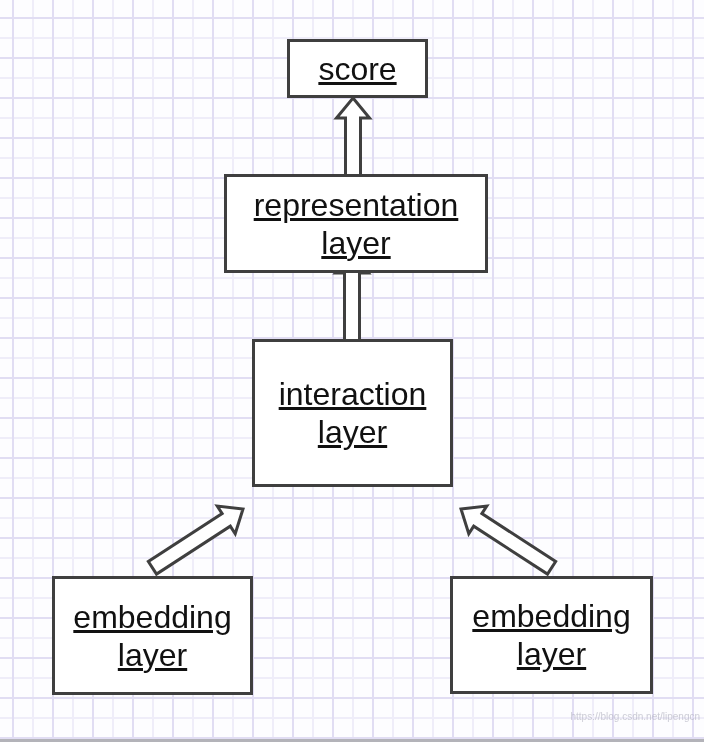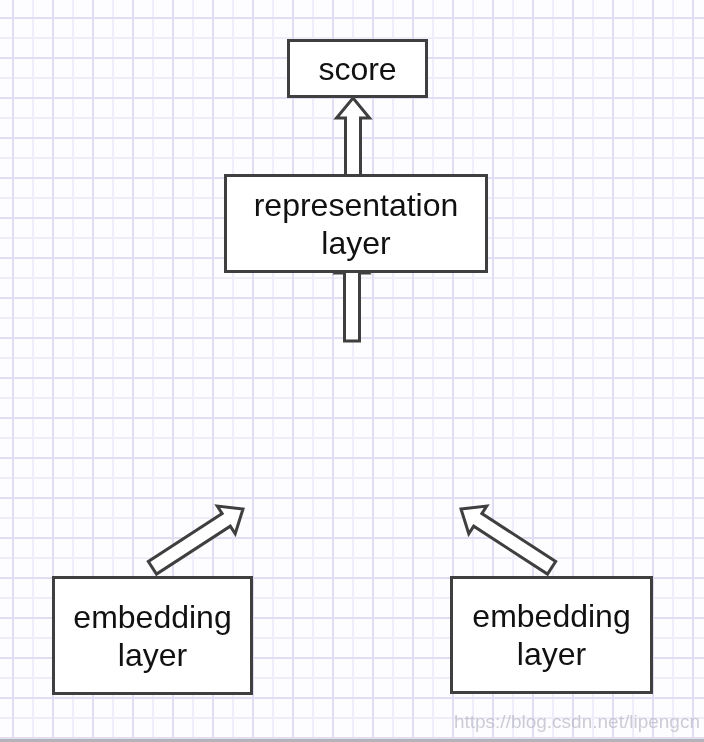--- a/index.html
+++ b/index.html
@@ -39,32 +39,33 @@
     background: #ffffff;
     border: 3px solid #3f3f3f;
     color: #111111;
     font-size: 32px;
     line-height: 38px;
     text-align: center;
     display: flex;
     align-items: center;
     justify-content: center;
     padding: 0 2px;
+    text-decoration: underline;
   }
   #n-score           { left: 287px; top:  39px; width: 141px; height:  59px; }
   #n-representation  { left: 224px; top: 174px; width: 264px; height:  99px; }
   #n-interaction     { left: 252px; top: 339px; width: 201px; height: 148px; }
   #n-embedding-left  { left:  52px; top: 576px; width: 201px; height: 119px; }
   #n-embedding-right { left: 450px; top: 576px; width: 203px; height: 118px; }
 
   .watermark {
     position: absolute;
     top: 711px;
     right: 4px;
-    font-size: 19px;
+    font-size: 10px;
     color: rgba(172, 172, 186, 0.6);
     white-space: nowrap;
   }
 
   .bottom-bar {
     position: absolute;
     left: 0; right: 0; bottom: 0;
     height: 3px;
     background: #b3b3b9;
   }
@@ -90,20 +91,21 @@
 
     <g transform="translate(461,509) rotate(-57)">
       <polygon class="arrow" points="0,0 16.5,20 7.5,20 7.5,108 -7.5,108 -7.5,20 -16.5,20"></polygon>
     </g>
   </svg>
 
   <div class="node" id="n-score">score</div>
 
   <div class="node" id="n-representation">representation layer</div>
 
+  <div class="node" id="n-interaction">interaction layer</div>
 
   <div class="node" id="n-embedding-left">embedding layer</div>
 
   <div class="node" id="n-embedding-right">embedding layer</div>
 
   <div class="watermark">https://blog.csdn.net/lipengcn</div>
 
   <div class="bottom-bar"></div>
 
 </div>

